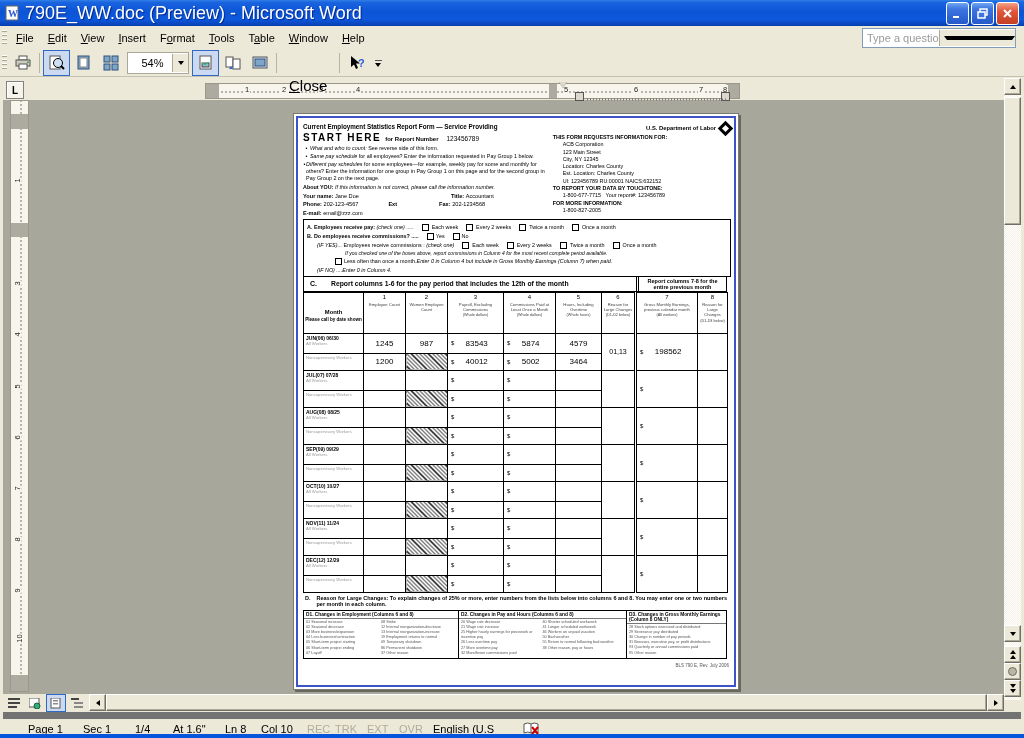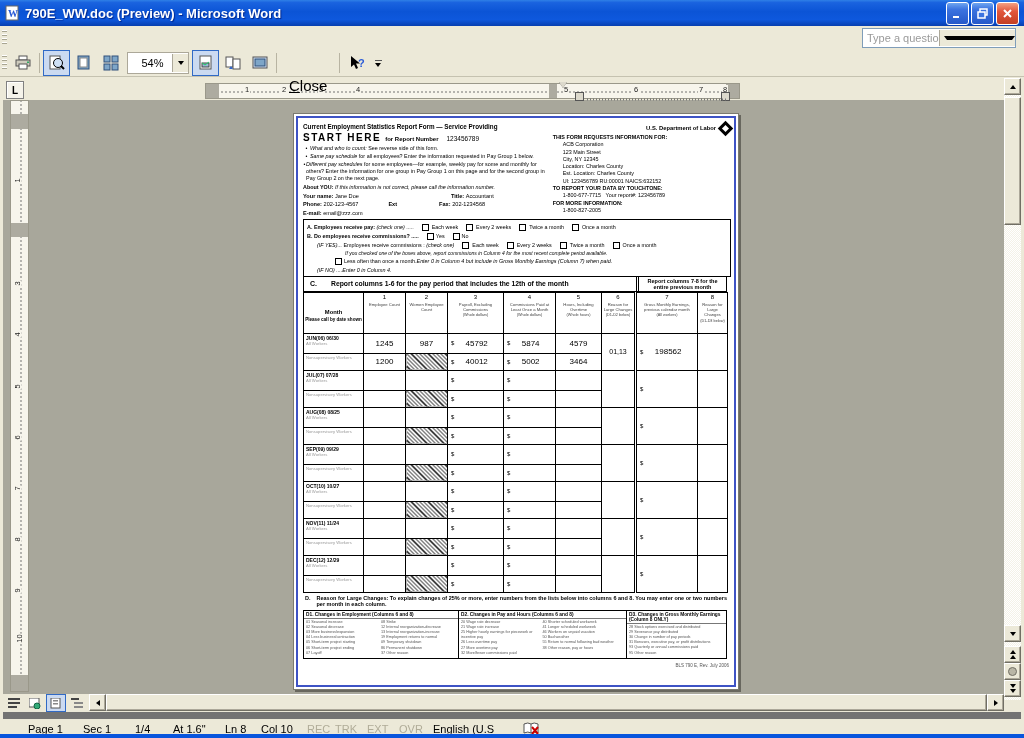--- a/index.html
+++ b/index.html
@@ -8,21 +8,21 @@
        -webkit-font-smoothing:none;}
   
   .border{position:absolute;background:#0855DD;z-index:50;}
   #b-left{left:0;top:26;width:3px;bottom:0;}
   #b-right{right:0;top:26;width:3px;bottom:0;}
   #b-bottom{left:0;right:0;bottom:0;height:4px;}
   
   #titlebar{position:absolute;left:0;top:0;width:1024px;height:26px;
     background:linear-gradient(180deg,#2F80E7 0%,#1A63DF 10%,#0B54D6 45%,#0E58DD 75%,#063EAF 100%);
     display:flex;align-items:center;color:#fff;z-index:60;}
-  #titlebar .ttl{font-size:13px;font-weight:bold;margin-left:5px;
+  #titlebar .ttl{font-size:18px;font-weight:normal;margin-left:5px;
     text-shadow:1px 1px 1px #00268c;white-space:nowrap;}
   .winbtns{margin-left:auto;display:flex;gap:2px;margin-right:5px;}
   .winbtn{width:21px;height:21px;border-radius:3px;border:1px solid #fff;
     display:flex;align-items:center;justify-content:center;
     background:linear-gradient(180deg,#6EA5F0 0%,#3C74E0 30%,#2559C9 100%);}
   .winbtn.close{background:linear-gradient(180deg,#F3A183 0%,#E2573C 40%,#C33F23 100%);}
   
   #menubar{position:absolute;left:0;top:26px;width:1024px;height:24px;background:#ECE9D8;
     display:flex;align-items:center;z-index:55;}
   .grip{width:5px;height:16px;margin:0 2px 0 2px;
@@ -236,20 +236,31 @@
     <span class="winbtn close">
       <svg width="11" height="11">
           <path d="M2 2 L9 9 M9 2 L2 9" stroke="#fff" stroke-width="2"></path>
         </svg>
     </span>
   </span>
 </div>
 
 <div id="menubar">
   <span class="grip"></span>
+  <span id="menu-items" style="display:flex">
+      <span class="menu-item"><u>F</u>ile</span>
+      <span class="menu-item"><u>E</u>dit</span>
+      <span class="menu-item"><u>V</u>iew</span>
+      <span class="menu-item"><u>I</u>nsert</span>
+      <span class="menu-item">F<u>o</u>rmat</span>
+      <span class="menu-item"><u>T</u>ools</span>
+      <span class="menu-item">T<u>a</u>ble</span>
+      <span class="menu-item"><u>W</u>indow</span>
+      <span class="menu-item"><u>H</u>elp</span>
+    </span>
   <span id="qbox">
     <span>Type a question for help</span>
     <span class="drop">
         <span class="tri-dn"></span>
       </span>
   </span>
 </div>
 
 <div id="toolbar">
   <span class="grip"></span>
@@ -540,21 +551,21 @@
               <tr class="r-all">
                 <td class="mcell">
                   <div class="mname">JUN(06) 06/30</div>
                   <div class="msub">All Workers</div>
                 </td>
                 <td class="val">1245</td>
                 <td class="val">987</td>
                 <td class="money">
                   <div class="in">
                     <span class="d">$</span>
-                    <span class="v">45792</span>
+                    <span class="v">83543</span>
                   </div>
                 </td>
                 <td class="money">
                   <div class="in">
                     <span class="d">$</span>
                     <span class="v">5874</span>
                   </div>
                 </td>
                 <td class="val">4579</td>
                 <td class="val c6" rowspan="2">01,13</td>

